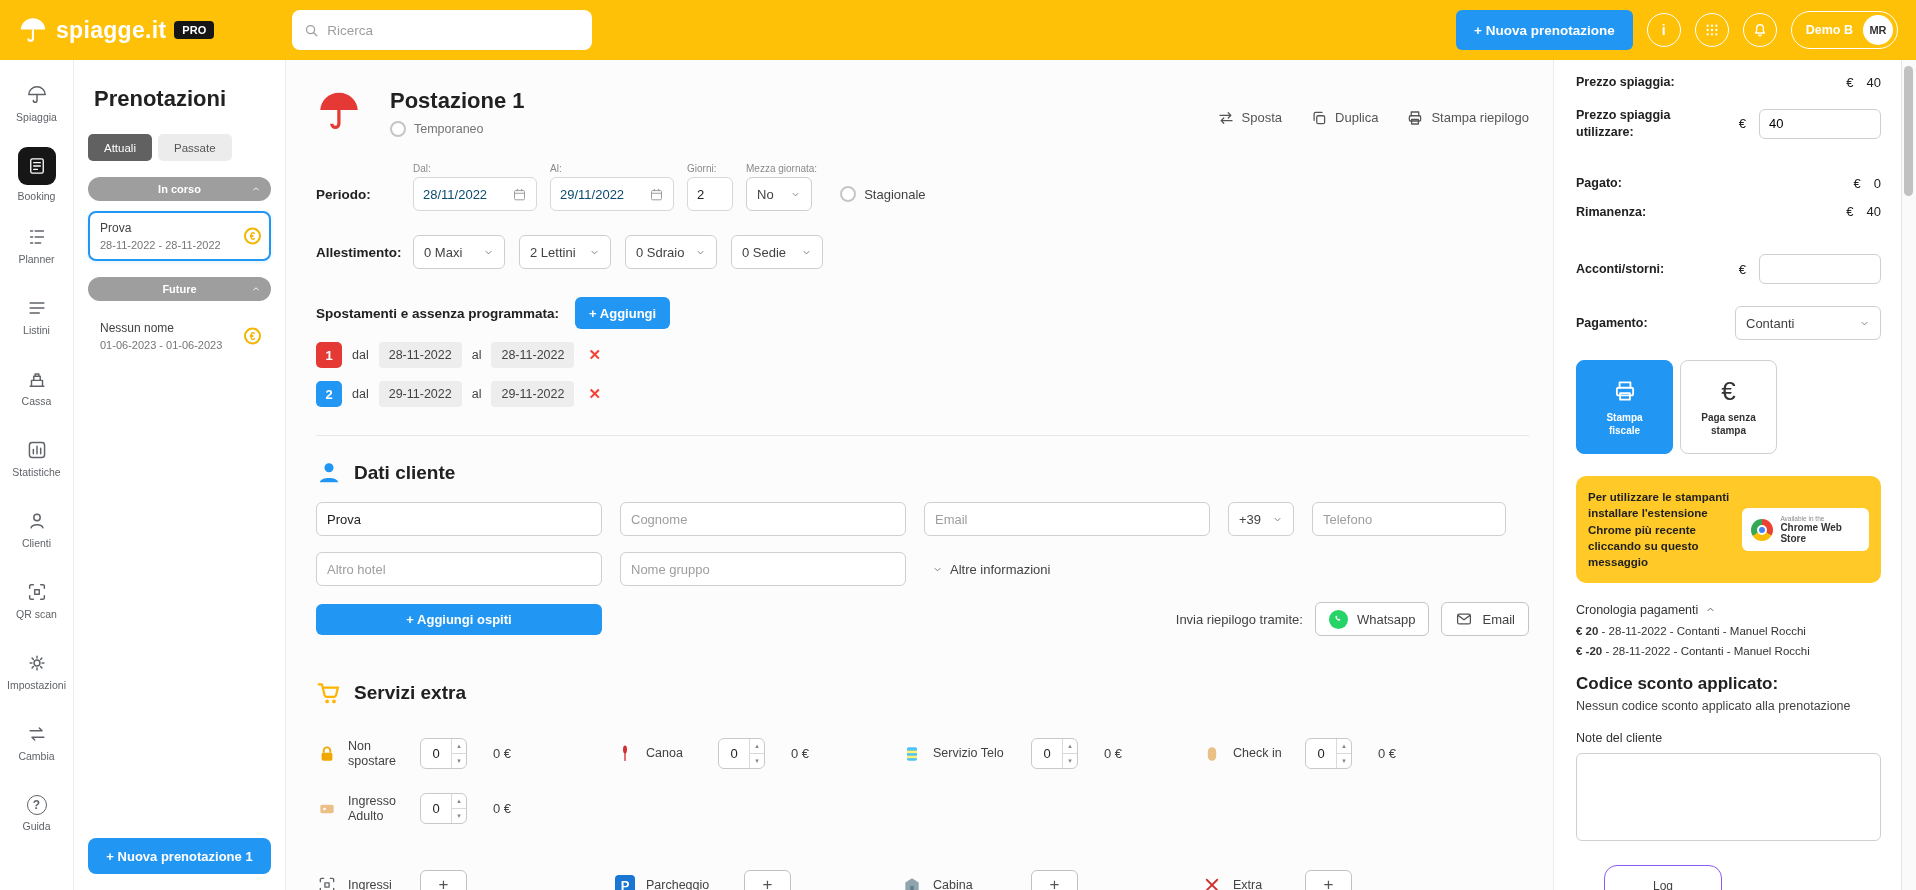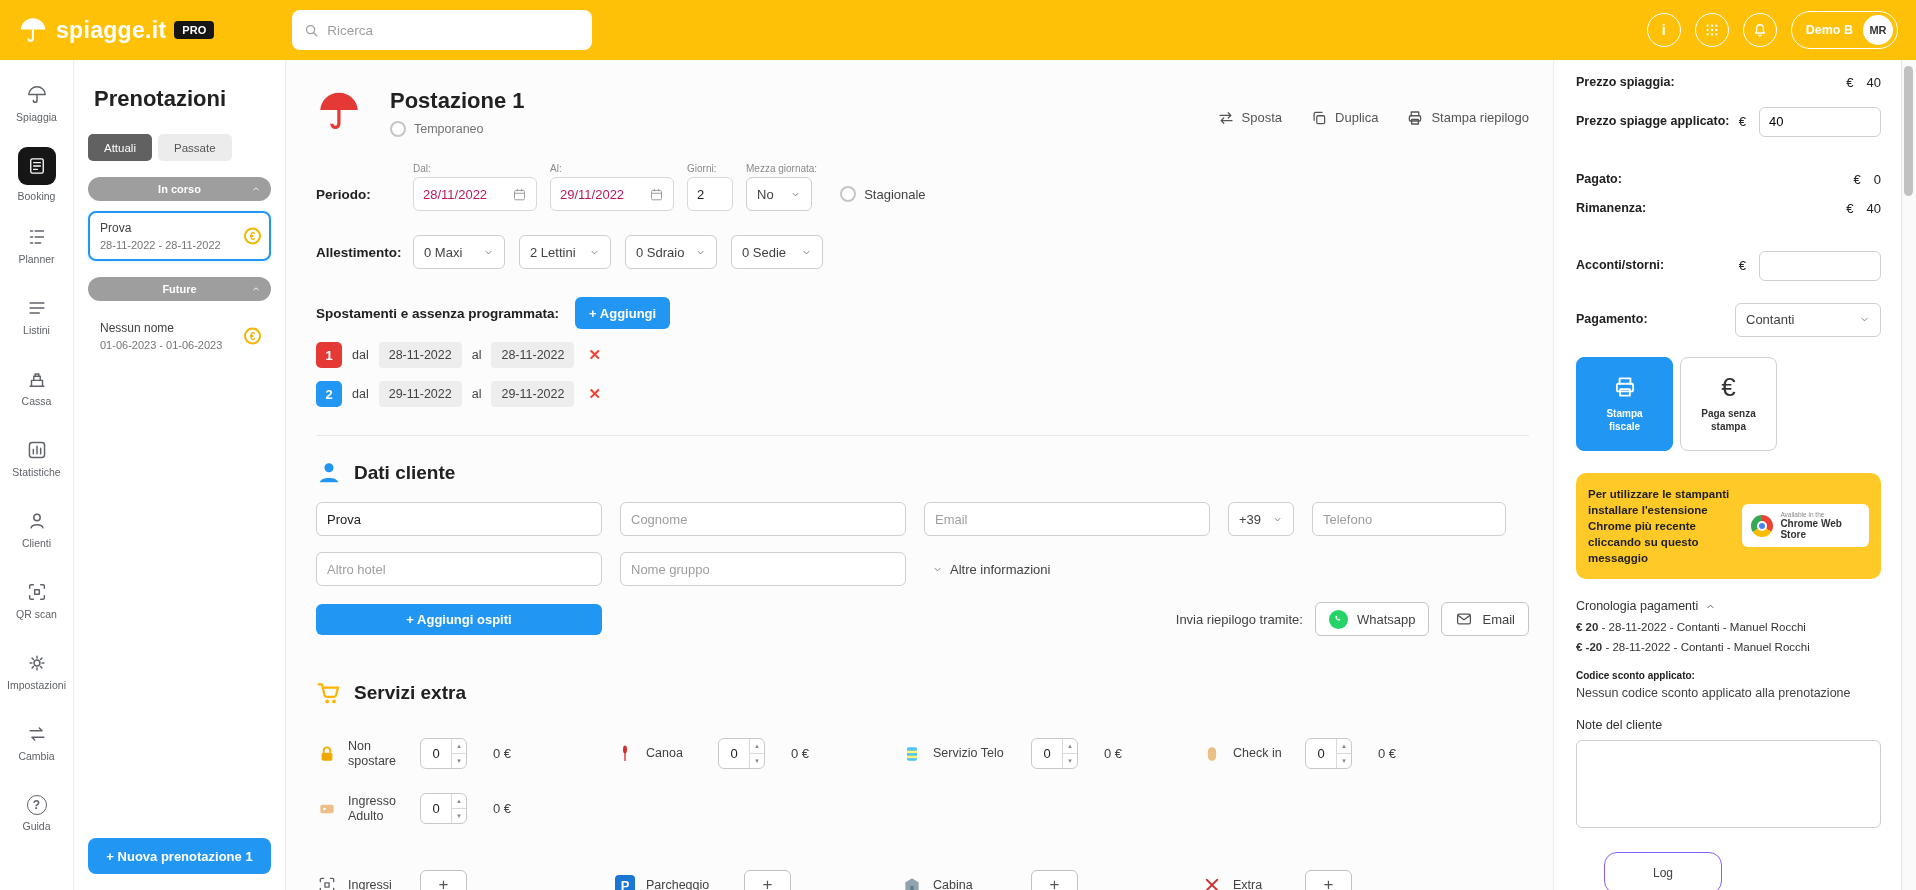--- a/index.html
+++ b/index.html
@@ -78,21 +78,21 @@
   .action-btn { display:flex; align-items:center; gap:7px; font-size:13px; color:#555; cursor:pointer; background:none; border:none; font-family:inherit; }
   .ic { fill:none; stroke:#555; stroke-width:1.7; stroke-linecap:round; stroke-linejoin:round; width:18px; height:18px; }
 
   .rowline { display:flex; align-items:flex-end; margin-top:26px; }
   .rlabel { flex:0 0 97px; font-size:13.5px; font-weight:bold; }
   .rowline .rlabel { margin-bottom:9px; }
   .rowline-c { display:flex; align-items:center; margin-top:24px; }
   .fld { display:flex; flex-direction:column; gap:3px; margin-right:13px; }
   .fld-label { font-size:10px; color:#8a8a8a; }
   .date-input { width:124px; height:34px; border:1px solid #d8d8d8; border-radius:6px; background:#fff;
-    display:flex; align-items:center; padding:0 9px; font-size:13px; color:#be185d; cursor:pointer; }
+    display:flex; align-items:center; padding:0 9px; font-size:13px; color:#0c4a6e; cursor:pointer; }
   .cal { margin-left:auto; fill:none; stroke:#9e9e9e; stroke-width:1.6; width:15px; height:15px; }
   .num-input { width:46px; height:34px; border:1px solid #d8d8d8; border-radius:6px; padding:0 9px;
     font-size:13px; font-family:inherit; color:#212121; }
   .dsel { height:34px; border:1px solid #cfcfcf; border-radius:6px; background:#fff; display:flex;
     align-items:center; gap:10px; padding:0 10px; font-size:13px; color:#424242; cursor:pointer; justify-content:space-between; }
   .chev { fill:none; stroke:#777; stroke-width:2; width:11px; height:11px; flex:none; }
   .chk-row { display:flex; align-items:center; gap:8px; margin:0 0 9px 10px; }
   .chk-label { font-size:13px; color:#424242; }
   .sel-group { display:flex; gap:14px; }
   .sel-group .dsel { min-width:92px; }
@@ -172,21 +172,21 @@
   .chrome-logo { width:22px; height:22px; border-radius:50%; flex:none; position:relative;
     background:conic-gradient(#EA4335 0 33%, #FBBC05 33% 66%, #34A853 66% 100%); }
   .chrome-logo::after { content:""; position:absolute; inset:6px; border-radius:50%; background:#4285F4; border:2px solid #fff; }
   .badge-lines { display:flex; flex-direction:column; }
   .badge-top { font-size:6.5px; color:#888; }
   .badge-bottom { font-size:10px; color:#333; font-weight:bold; }
   .crono { margin-top:20px; display:flex; align-items:center; gap:7px; font-size:12.5px; color:#333; cursor:pointer; }
   .crono svg { fill:none; stroke:#555; stroke-width:2; width:11px; height:11px; }
   .pay-line { font-size:11.5px; color:#333; margin-top:8px; }
   .pay-line b { font-weight:bold; }
-  .sconto-label { font-size:10px; font-weight:bold; margin-top:17px; }
+  .sconto-label { font-size:17px; font-weight:bold; margin-top:17px; }
   .sconto-val { font-size:12.5px; color:#424242; margin-top:5px; }
   .note-label { font-size:12.5px; color:#333; margin-top:18px; }
   .note-area { margin-top:8px; width:100%; height:88px; border:1px solid #cfcfcf; border-radius:6px;
     resize:none; font-family:inherit; font-size:13px; padding:8px; }
   .log-btn { margin:20px 0 0 28px; width:118px; height:42px; border:1px solid #8b5cf6; border-radius:13px;
     background:#fff; font-size:12px; color:#424242; font-family:inherit; cursor:pointer; }
 
   
   .scrollstrip { width:15px; background:#fafafa; border-left:1px solid #e4e4e4; position:relative; }
   .scrollthumb { position:absolute; top:6px; left:2px; width:9px; height:130px; border-radius:5px; background:#c1c1c1; cursor:pointer; }
@@ -204,20 +204,21 @@
     <span class="logo-badge">PRO</span>
   </div>
   <div class="search-box">
     <svg width="15" height="15" viewBox="0 0 24 24">
         <circle cx="10.5" cy="10.5" r="6.5" fill="none" stroke="#9e9e9e" stroke-width="2"></circle>
         <path d="M15.5 15.5L20.5 20.5" stroke="#9e9e9e" stroke-width="2" stroke-linecap="round"></path>
       </svg>
     <input placeholder="Ricerca" style="">
   </div>
   <div class="tb-right">
+    <button class="btn-primary">+ Nuova prenotazione</button>
     <div class="circle-btn">i</div>
     <div class="circle-btn">
       <svg width="16" height="16" viewBox="0 0 24 24" fill="#fff">
           <circle cx="5.5" cy="5.5" r="1.7"></circle>
           <circle cx="12" cy="5.5" r="1.7"></circle>
           <circle cx="18.5" cy="5.5" r="1.7"></circle>
           <circle cx="5.5" cy="12" r="1.7"></circle>
           <circle cx="12" cy="12" r="1.7"></circle>
           <circle cx="18.5" cy="12" r="1.7"></circle>
           <circle cx="5.5" cy="18.5" r="1.7"></circle>
@@ -684,21 +685,21 @@
   <aside class="rpanel">
 
     <div class="pr-row">
       <span class="pr-label">Prezzo spiaggia:</span>
       <span class="pr-val">
           <span>€</span>
           <span>40</span>
         </span>
     </div>
     <div class="pr-row mb34">
-      <span class="pr-label">Prezzo spiagge applicato:</span>
+      <span class="pr-label">Prezzo spiaggia utilizzare:</span>
       <span class="pr-val">
           <span>€</span>
           <input class="pr-input" value="40" style="">
         </span>
     </div>
     <div class="pr-row mb12">
       <span class="pr-label">Pagato:</span>
       <span class="pr-val">
           <span>€</span>
           <span>0</span>

